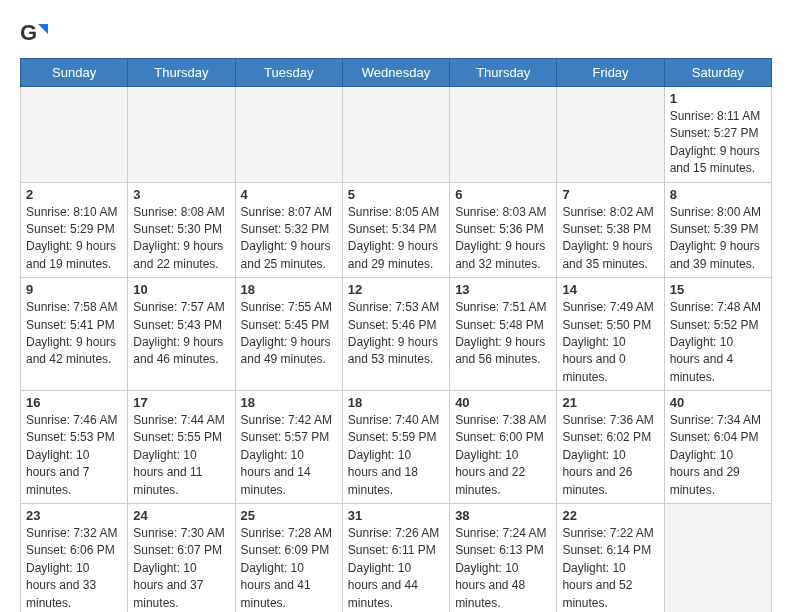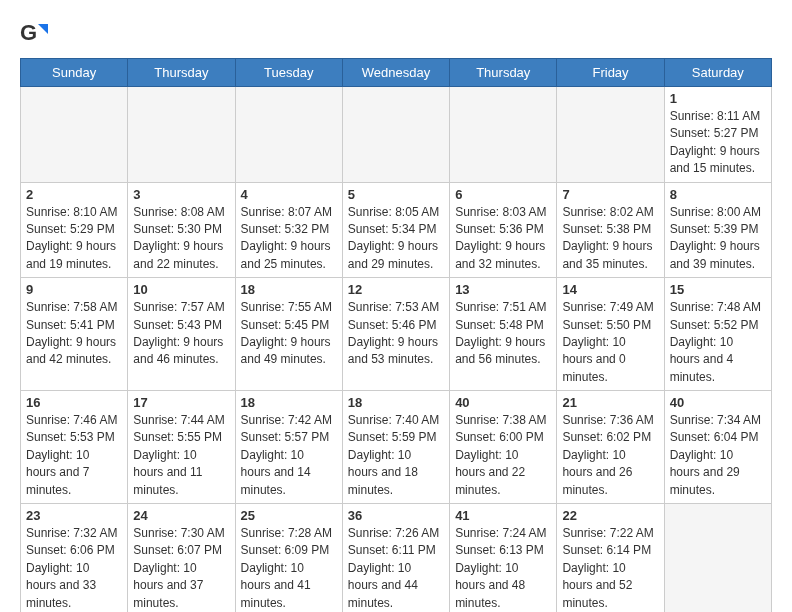--- a/index.html
+++ b/index.html
@@ -224,25 +224,25 @@
         </td>
         <td>
           <span class="day-num">24</span>
           <div class="day-info">Sunrise: 7:30 AM<br>Sunset: 6:07 PM<br>Daylight: 10 hours and 37 minutes.</div>
         </td>
         <td>
           <span class="day-num">25</span>
           <div class="day-info">Sunrise: 7:28 AM<br>Sunset: 6:09 PM<br>Daylight: 10 hours and 41 minutes.</div>
         </td>
         <td>
-          <span class="day-num">36</span>
+          <span class="day-num">31</span>
           <div class="day-info">Sunrise: 7:26 AM<br>Sunset: 6:11 PM<br>Daylight: 10 hours and 44 minutes.</div>
         </td>
         <td>
-          <span class="day-num">41</span>
+          <span class="day-num">38</span>
           <div class="day-info">Sunrise: 7:24 AM<br>Sunset: 6:13 PM<br>Daylight: 10 hours and 48 minutes.</div>
         </td>
         <td>
           <span class="day-num">22</span>
           <div class="day-info">Sunrise: 7:22 AM<br>Sunset: 6:14 PM<br>Daylight: 10 hours and 52 minutes.</div>
         </td>
         <td class="empty"></td>
       </tr>
     </tbody>
 </table>

